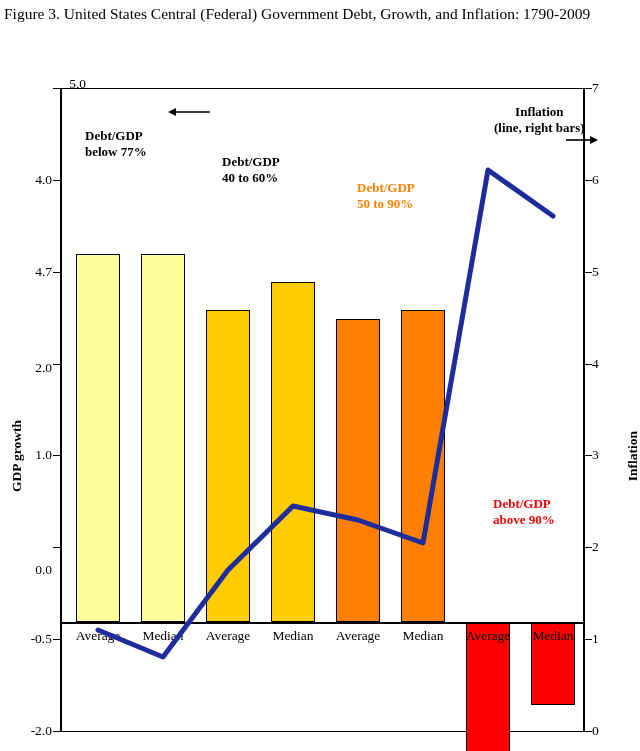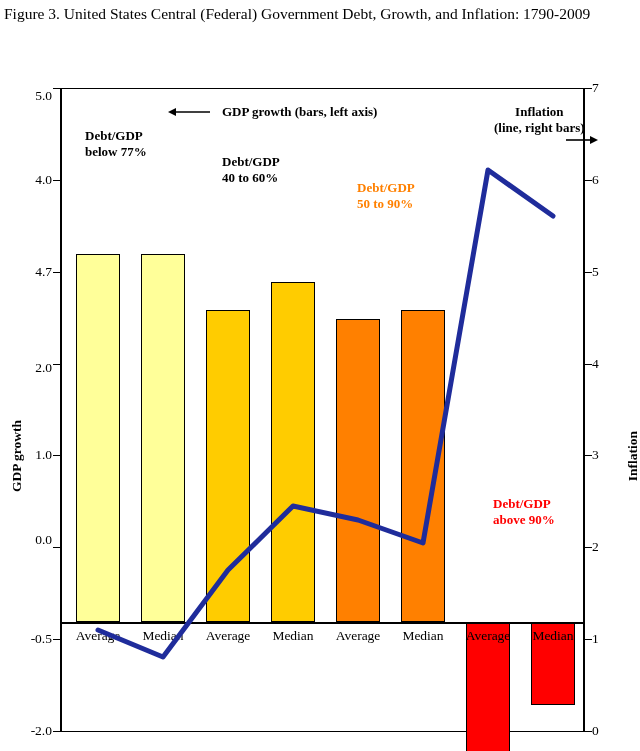--- a/index.html
+++ b/index.html
@@ -170,31 +170,31 @@
 
 <div id="figure-title">Figure 3.  United States Central (Federal) Government Debt, Growth, and Inflation: 1790-2009</div>
 
 <div id="chart-area">
 
   <div class="plot-frame"></div>
   <div class="axis-line-top"></div>
   <div class="axis-line-bottom"></div>
 
   <div class="tick-mark-left" style="top:12px;"></div>
-  <div class="tick-label tick-left" style="top:12px;">5.0</div>
+  <div class="tick-label tick-left" style="top:0;padding-left:34px;">5.0</div>
   <div class="tick-mark-left" style="top:104px;"></div>
   <div class="tick-label tick-left" style="top:96px;">4.0</div>
   <div class="tick-mark-left" style="top:196px;"></div>
   <div class="tick-label tick-left" style="top:188px;">4.7</div>
   <div class="tick-mark-left" style="top:288px;"></div>
   <div class="tick-label tick-left" style="top:284px;">2.0</div>
   <div class="tick-mark-left" style="top:379px;"></div>
   <div class="tick-label tick-left" style="top:371px;">1.0</div>
   <div class="tick-mark-left" style="top:471px;"></div>
-  <div class="tick-label tick-left" style="top:456px;">0.0</div>
+  <div class="tick-label tick-left" style="top:486px;">0.0</div>
   <div class="tick-mark-left" style="top:563px;"></div>
   <div class="tick-label tick-left" style="top:555px;">-0.5</div>
   <div class="tick-mark-left" style="top:655px;"></div>
   <div class="tick-label tick-left" style="top:647px;">-2.0</div>
 
   <div class="tick-mark-right" style="top:12px;"></div>
   <div class="tick-label tick-right" style="top:4px;">7</div>
   <div class="tick-mark-right" style="top:104px;"></div>
   <div class="tick-label tick-right" style="top:96px;">6</div>
   <div class="tick-mark-right" style="top:196px;"></div>
@@ -239,21 +239,20 @@
     <g>
       <line x1="210" y1="36" x2="170" y2="36" stroke="#000" stroke-width="1.6"></line>
       <polygon points="168,36 176,32 176,40" fill="#000"></polygon>
     </g>
     <g>
       <line x1="566" y1="64" x2="596" y2="64" stroke="#000" stroke-width="1.6"></line>
       <polygon points="598,64 590,60 590,68" fill="#000"></polygon>
     </g>
   </svg>
 
-  <div class="annot" id="legend-gdp">GDP growth (bars, left axis)</div>
   <div class="annot" id="legend-infl">
     <div>Inflation</div>
     <div>(line, right bars)</div>
   </div>
 
   <div class="annot" id="annot-1">
     <div>Debt/GDP</div>
     <div>below 77%</div>
   </div>
   <div class="annot" id="annot-2">

